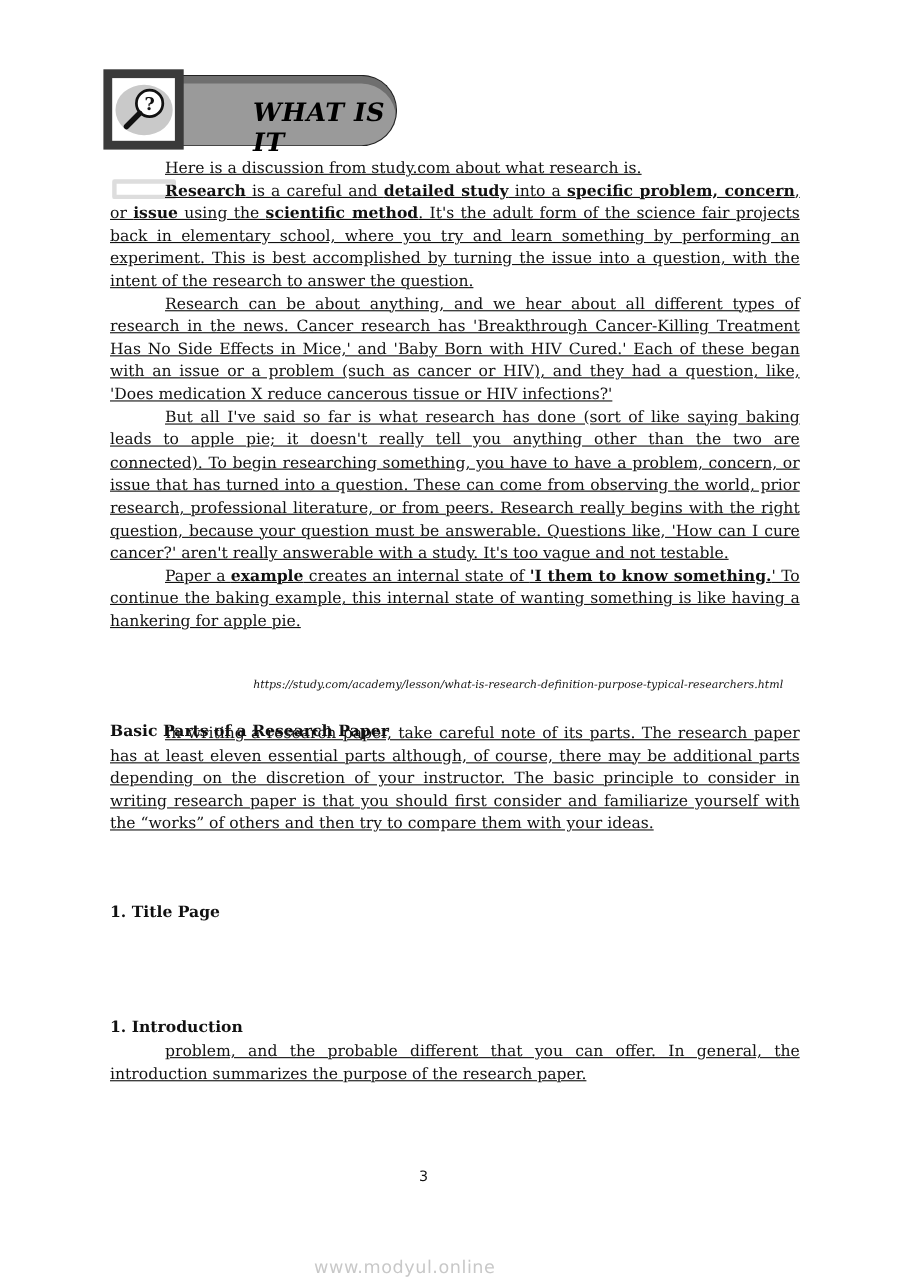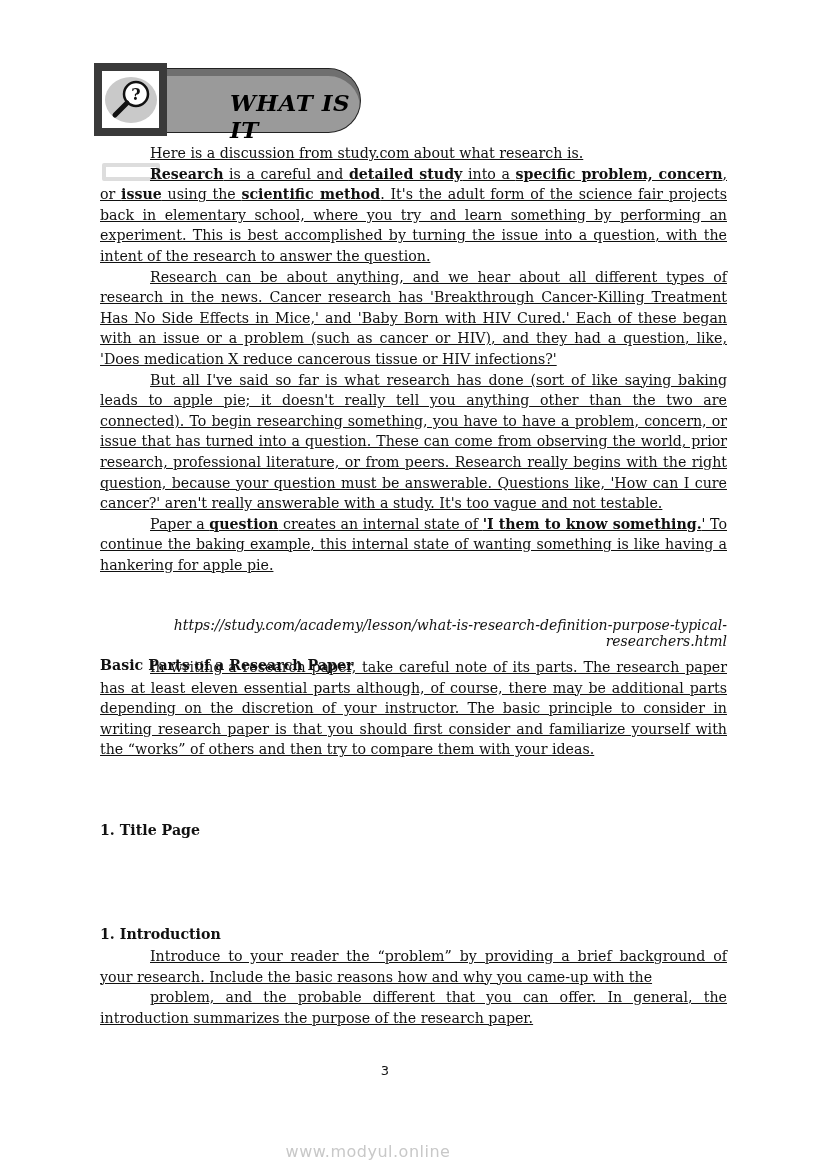--- a/index.html
+++ b/index.html
@@ -18,21 +18,21 @@
      background:#3a3a3a;}
   .banner .iconbox .inner{position:absolute;left:8px;top:8px;width:57px;height:57px;background:#fff;}
   .banner svg{position:absolute;left:0;top:0;}
   .tab-marker{position:absolute;left:102px;top:163px;width:50px;height:10px;
      background:#fff;border:4px solid #ddd;border-radius:2px;}
   .body-text{position:absolute;left:100px;width:627px;font-size:14.2px;line-height:20.6px;
      text-align:justify;text-decoration:underline;}
   .body-text p{margin:0;}
   .indent{text-indent:50px;}
   .lastline{text-align-last:left;}
-  .src{position:absolute;left:100px;width:627px;top:617px;font-size:14px;font-style:italic;
+  .src{position:absolute;left:85px;width:627px;top:617px;font-size:10px;font-style:italic;
      text-align:right;color:#111;}
   .heading{position:absolute;left:100px;font-weight:bold;font-size:14.2px;}
   .pagenum{position:absolute;left:0;width:770px;text-align:center;top:1063px;
      font-family:"DejaVu Sans",sans-serif;font-size:13px;}
   .watermark{position:absolute;left:0;width:736px;text-align:center;top:1142px;
      font-family:"DejaVu Sans",sans-serif;font-size:16px;color:#c8c8c8;letter-spacing:0.5px;}
 </style>
 </head>
 <body>
 
@@ -53,33 +53,32 @@
     </div>
   </div>
 
   <div class="tab-marker"></div>
 
   <div class="body-text" style="top:143px;">
     <p class="indent">Here is a discussion from study.com about what research is.</p>
     <p class="indent" id="p1"><b>Research</b><span> is a careful and </span><b>detailed study</b><span> into a </span><b>specific problem, concern</b><span>, or </span><b>issue</b><span> using the </span><b>scientific method</b><span>. It's the adult form of the science fair projects back in elementary school, where you try and learn something by performing an experiment. This is best accomplished by turning the issue into a question, with the intent of the research to answer the question.</span></p>
     <p class="indent">Research can be about anything, and we hear about all different types of research in the news. Cancer research has 'Breakthrough Cancer-Killing Treatment Has No Side Effects in Mice,' and 'Baby Born with HIV Cured.' Each of these began with an issue or a problem (such as cancer or HIV), and they had a question, like, 'Does medication X reduce cancerous tissue or HIV infections?'</p>
     <p class="indent">But all I've said so far is what research has done (sort of like saying baking leads to apple pie; it doesn't really tell you anything other than the two are connected). To begin researching something, you have to have a problem, concern, or issue that has turned into a question. These can come from observing the world, prior research, professional literature, or from peers. Research really begins with the right question, because your question must be answerable. Questions like, 'How can I cure cancer?' aren't really answerable with a study. It's too vague and not testable.</p>
-    <p class="indent" id="p4"><span>Paper a </span><b>question</b><span> creates an internal state of </span><b>'I them to know something.</b><span>' To continue the baking example, this internal state of wanting something is like having a hankering for apple pie.</span></p>
+    <p class="indent" id="p4"><span>Paper a </span><b>example</b><span> creates an internal state of </span><b>'I them to know something.</b><span>' To continue the baking example, this internal state of wanting something is like having a hankering for apple pie.</span></p>
   </div>
 
   <div class="src">https://study.com/academy/lesson/what-is-research-definition-purpose-typical-researchers.html</div>
 
   <div class="heading" style="top:657px;">Basic Parts of a Research Paper</div>
   <div class="body-text" style="top:657px;">
     <p class="indent">In writing a research paper, take careful note of its parts. The research paper has at least eleven essential parts although, of course, there may be additional parts depending on the discretion of your instructor. The basic principle to consider in writing research paper is that you should first consider and familiarize yourself with the “works” of others and then try to compare them with your ideas.</p>
   </div>
 
   <div class="heading" style="top:822px;">1. Title Page</div>
 
   <div class="heading" style="top:926px;">1. Introduction</div>
   <div class="body-text" style="top:946px;">
-    <p class="indent lastline">Introduce to your reader the “problem” by providing a brief background of your research. Include the basic reasons how and why you came-up with the</p>
     <p class="indent">problem, and the probable different that you can offer. In general, the introduction summarizes the purpose of the research paper.</p>
   </div>
 
   <div class="pagenum">3</div>
   <div class="watermark">www.modyul.online</div>
 </div>
 
 </body></html>

